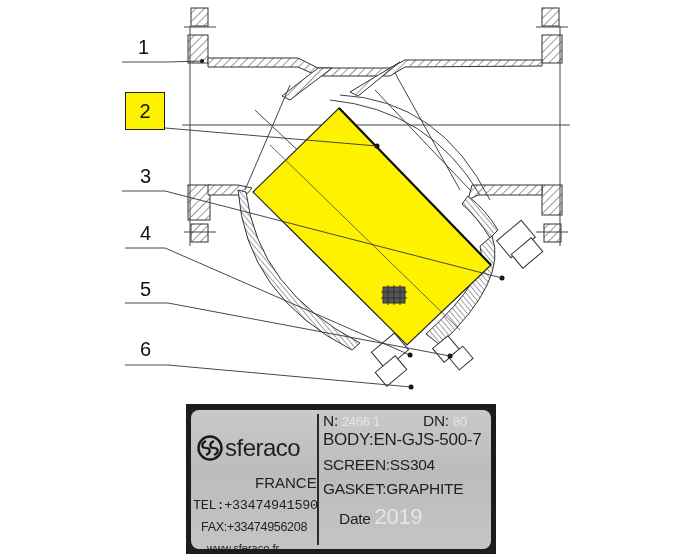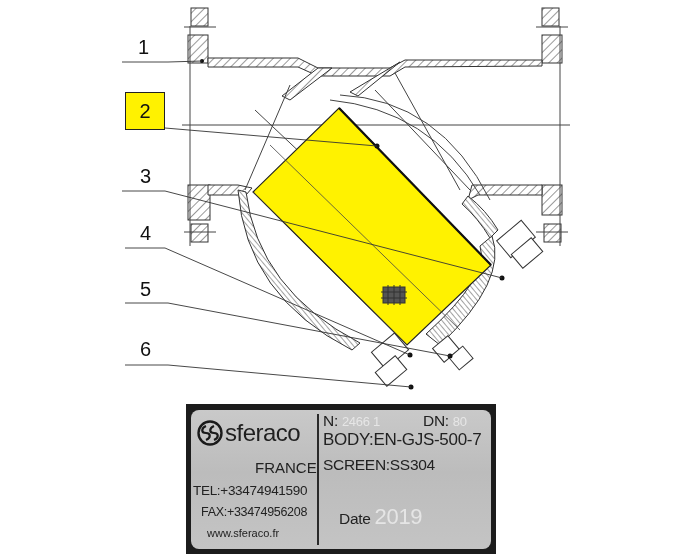--- a/index.html
+++ b/index.html
@@ -7,29 +7,29 @@
          font-family: "Liberation Sans", sans-serif; }
   #drawing { position: absolute; left: 0; top: 0; width: 700px; height: 400px; }
   .callout-num { position: absolute; font-size: 20px; color: #111; font-family: "Liberation Sans", sans-serif; }
   .callout-box { position: absolute; background: #fff200; border: 1px solid #222; box-sizing: border-box;
                  display: flex; align-items: center; justify-content: center; font-size: 20px; color: #111; }
   #plate { position: absolute; left: 186px; top: 404px; width: 310px; height: 150px;
            background: #1c1c1c; box-sizing: border-box; padding: 5px; }
   #plate-inner { position: absolute; left: 5px; top: 6px; right: 5px; bottom: 5px;
                  background: linear-gradient(180deg, #c9c9c9 0%, #bcbcbc 45%, #c4c4c4 100%);
                  border-radius: 8px; overflow: hidden; }
-  #plate-left { position: absolute; left: 0; top: 1px; width: 138px; bottom: 0; }
+  #plate-left { position: absolute; left: 0; top: 16px; width: 138px; bottom: 0; }
   #plate-divider { position: absolute; left: 126px; top: 4px; bottom: 4px; width: 2px; background: #2a2a2a; }
   #plate-right { position: absolute; left: 132px; top: 0; right: 0; bottom: 0; }
   .pl { position: absolute; color: #222; white-space: nowrap; }
   .brand-row { left: 6px; top: 8px; display: flex; align-items: center; }
   .brand-logo { width: 26px; height: 26px; }
   .brand-name { font-size: 24px; margin-left: 2px; color: #1f1f1f; letter-spacing: -0.5px; }
   .country { left: 28px; top: 48px; font-size: 15px; margin-left: 36px; }
-  .tel { left: 2px; top: 72px; font-size: 13.5px; letter-spacing: -0.3px; }
+  .tel { left: 2px; top: 72px; font-size: 13.5px; letter-spacing: -0.3px; font-family: Liberation Mono, monospace; }
   .fax { left: 10px; top: 94px; font-size: 12.5px; letter-spacing: -0.3px; }
   .web { left: 16px; top: 116px; font-size: 11px; }
   .r { font-size: 15.5px; letter-spacing: -0.3px; }
   .stamp { color: #ececec; opacity: 0.85; font-size: 13px; }
 </style>
 </head>
 <body>
 
 <svg id="drawing" viewBox="0 0 700 400" xmlns="http://www.w3.org/2000/svg">
   <defs>
@@ -159,19 +159,20 @@
       <div class="pl r" style="left:0; top:2px;">
         <span>N:</span>
         <span class="stamp">2466 1</span>
       </div>
       <div class="pl r" style="left:100px; top:2px;">
         <span>DN:</span>
         <span class="stamp">80</span>
       </div>
       <div class="pl r" style="left:0; top:20px; font-size:17px;">BODY:EN-GJS-500-7</div>
       <div class="pl r" style="left:0; top:46px;">SCREEN:SS304</div>
+      <div class="pl r" style="left:0; top:70px;">GASKET:GRAPHITE</div>
       <div class="pl r" style="left:0; top:94px;margin-left:16px;">
         <span>Date</span>
         <span class="stamp" style="font-size:22px;">2019</span>
       </div>
     </div>
   </div>
 </div>
 
 </body></html>

